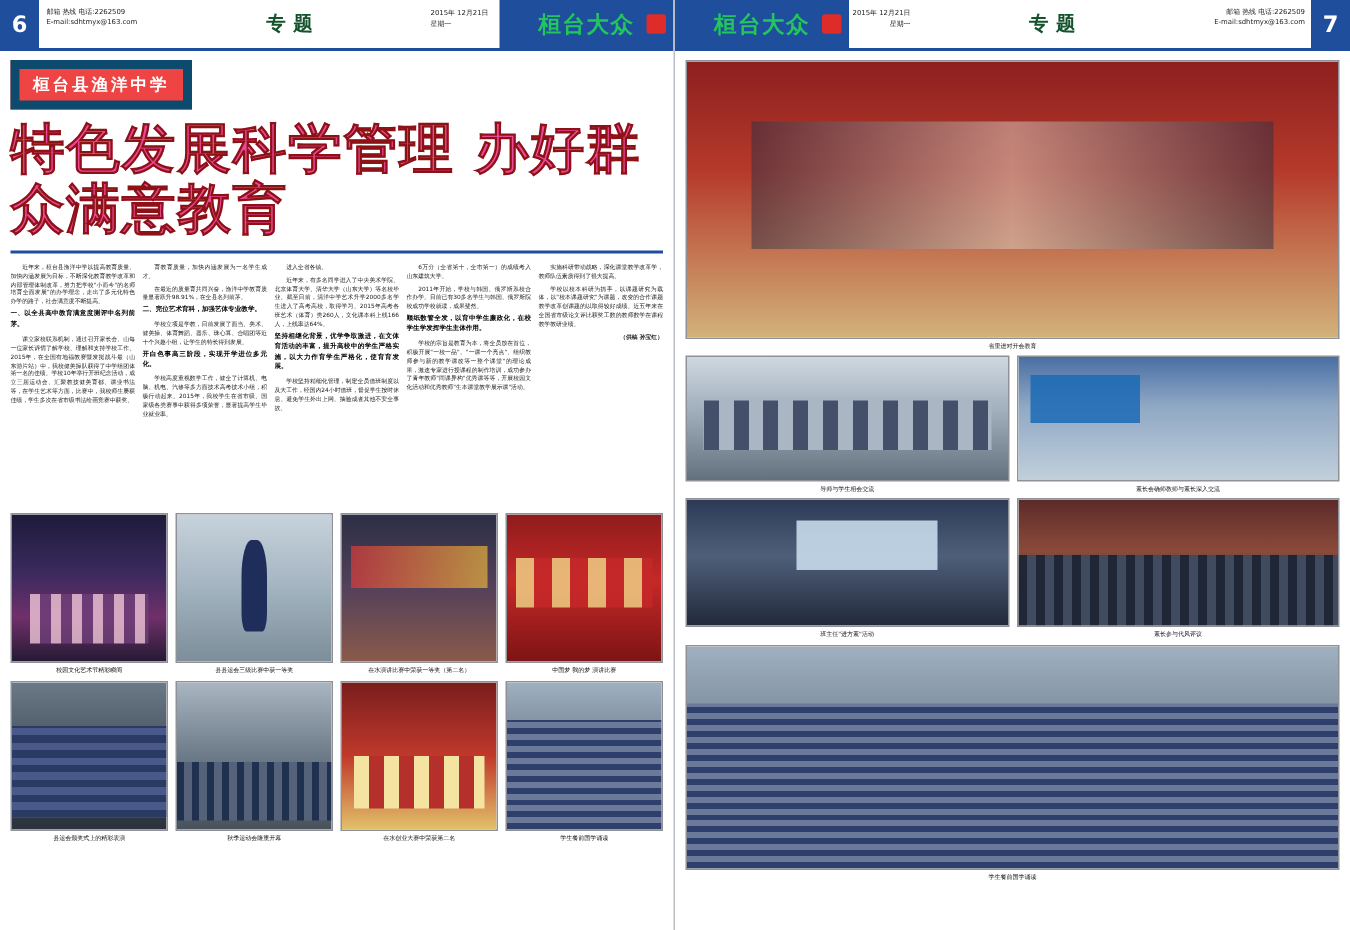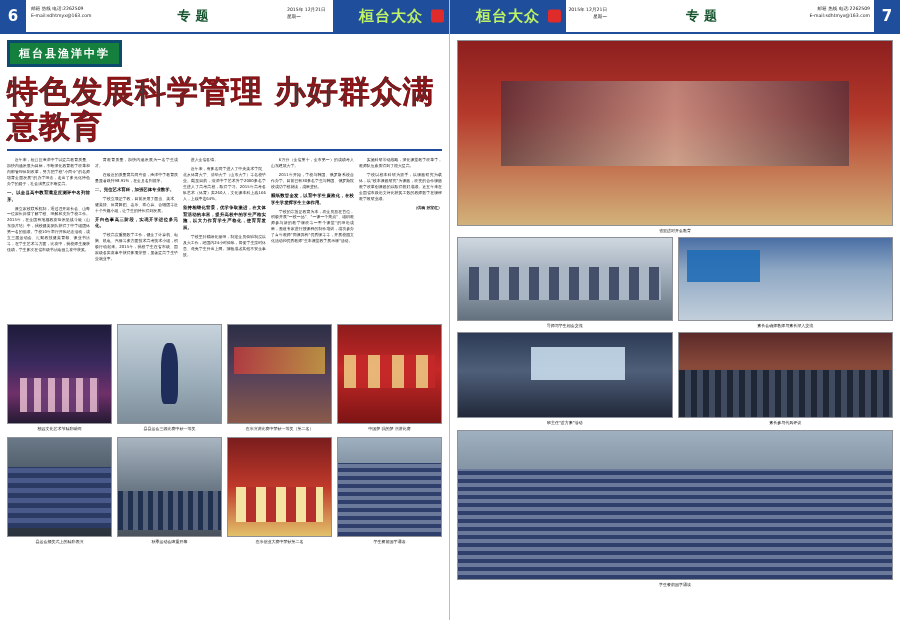--- a/index.html
+++ b/index.html
@@ -35,41 +35,41 @@
   .mh-section {
     flex:1; display:flex; align-items:center; justify-content:center;
     font-size:13px; font-weight:bold; letter-spacing:5px; color:#14532d;
   }
   .mh-date {
     font-size:4.6px; line-height:1.5; color:#222; padding:7px 3px 0 0;
     width:46px; text-align:left;
   }
   .mh-logo {
     width:116px; display:flex; align-items:center; justify-content:center;
-    background:#1f4e9c; color:#bef264; font-weight:bold; font-size:15px;
+    background:#1f4e9c; color:#22c55e; font-weight:bold; font-size:15px;
     letter-spacing:1px; position:relative;
   }
   .mh-logo .lg-badge {
     position:absolute; right:5px; top:50%; transform:translateY(-50%);
     width:13px; height:13px; background:#e02b2b; border-radius:2px;
   }
   .sheet.right .masthead { flex-direction:row-reverse; }
   .sheet.right .mh-meta { text-align:right; }
   .sheet.right .mh-date { text-align:right; padding-right:5px; }
 
   
   .lp-body { padding:6px 7px 0 7px; }
   .school-tag {
-    display:inline-block; background:#15803d; color:#fff;
+    display:inline-block; background:#ef4444; color:#fff;
     font-size:11px; font-weight:bold; padding:3px 9px; letter-spacing:2px;
-    border:3px solid #0c4a6e;
+    border:6px solid #0c4a6e;
   }
   .headline {
     margin-top:7px; font-family:"DejaVu Sans", sans-serif;
-    font-size:31px; font-weight:bold; color:#404040;
+    font-size:36px; font-weight:bold; color:#ec4899;
     letter-spacing:1px; line-height:1.12;
     -webkit-text-stroke:0.4px #8d1216;
   }
   .hl-rule { height:2px; background:#1f4e9c; margin-top:6px; }
 
   
   .article {
     margin-top:6px; display:flex; gap:5px;
     height:162px;
   }

